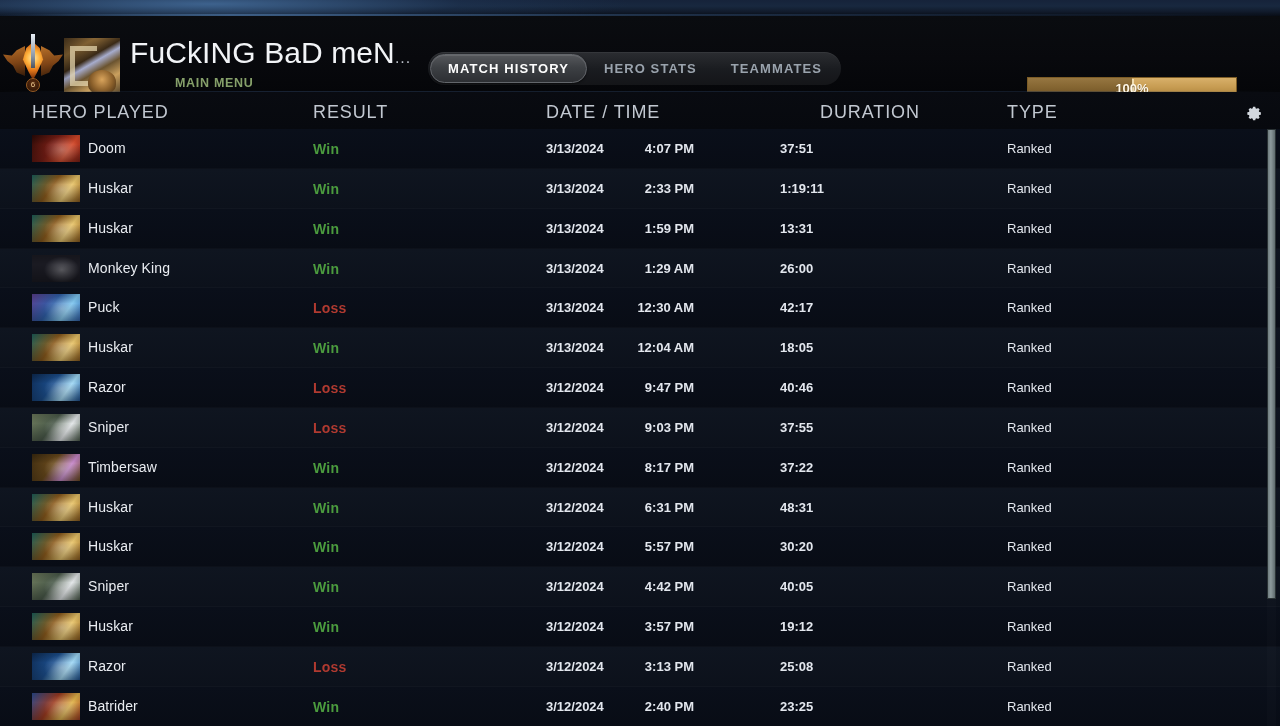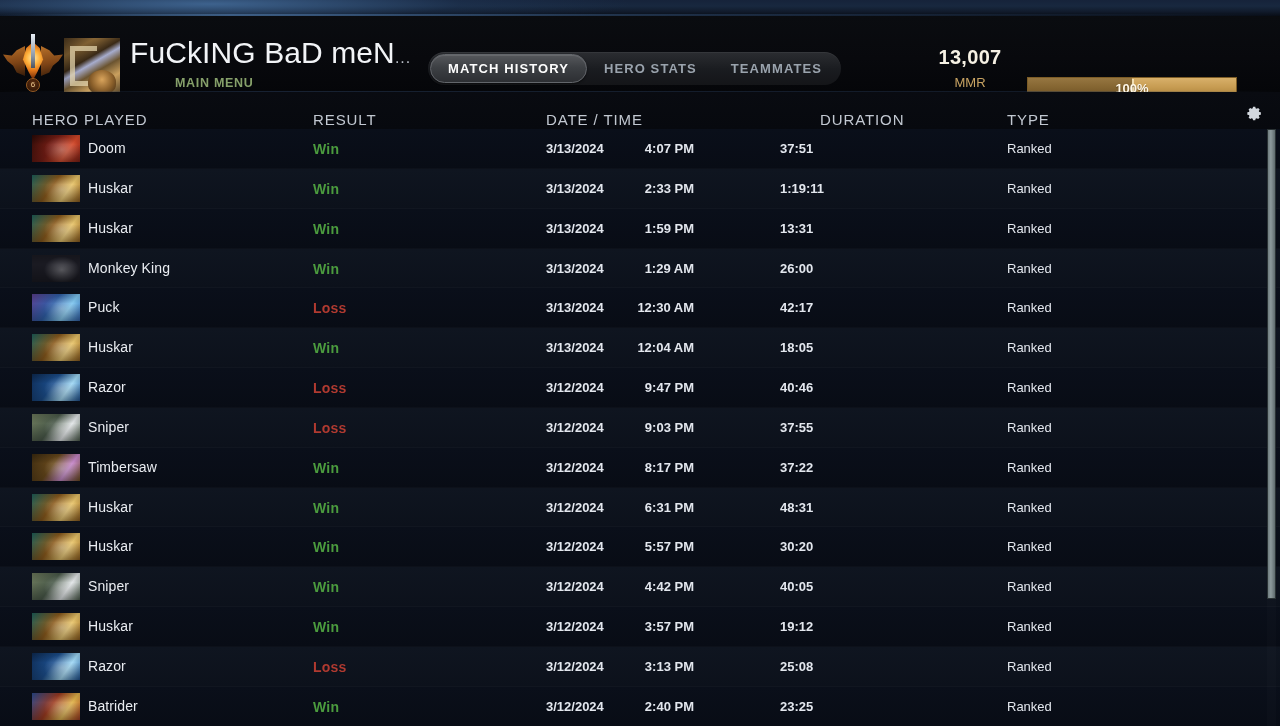--- a/index.html
+++ b/index.html
@@ -141,21 +141,21 @@
   }
   .rclab{ margin-top:6px; text-align:center; font-size:13px; color:#c9a463; }
 
   
   .thead{
     position:absolute; left:0; top:92px; width:1280px; height:37px;
     background:linear-gradient(180deg,#090b11 0%,#07090e 100%);
     z-index:3;
   }
   .thead .th{
-    position:absolute; top:19px; font-size:15px; letter-spacing:.9px; color:#c2c8d1;
+    position:absolute; top:10px; font-size:18px; letter-spacing:.9px; color:#c2c8d1;
   }
   .gear{ position:absolute; right:17px; top:13px; width:17px; height:17px; cursor:pointer; }
 
   
   .tbody{ position:absolute; left:0; top:129px; width:1280px; height:597px; overflow:hidden; z-index:1; }
   .row{ position:relative; height:39.85px; width:1280px; }
   .row.odd{ background:linear-gradient(180deg,#0a0f1a 0%,#080c15 100%);padding-left:12px; }
   .row.even{ background:linear-gradient(180deg,#0f1520 0%,#0c111b 100%); }
   .row:after{
     content:""; position:absolute; left:0; bottom:0; width:100%; height:1px;
@@ -213,24 +213,20 @@
       </div>
       <div class="submenu">MAIN MENU</div>
     </div>
 
     <div class="tabs">
       <div class="tab active">MATCH HISTORY</div>
       <div class="tab">HERO STATS</div>
       <div class="tab">TEAMMATES</div>
     </div>
 
-    <div class="mmrblock">
-      <div class="mmrval">13,007</div>
-      <div class="mmrlab">MMR</div>
-    </div>
 
     <div class="rcblock">
       <div class="rcbar">
         <div class="dim"></div>
         <div class="sep"></div>
         <div class="rcpct">100%</div>
       </div>
       <div class="rclab">Rank Confidence</div>
     </div>
   </div>

